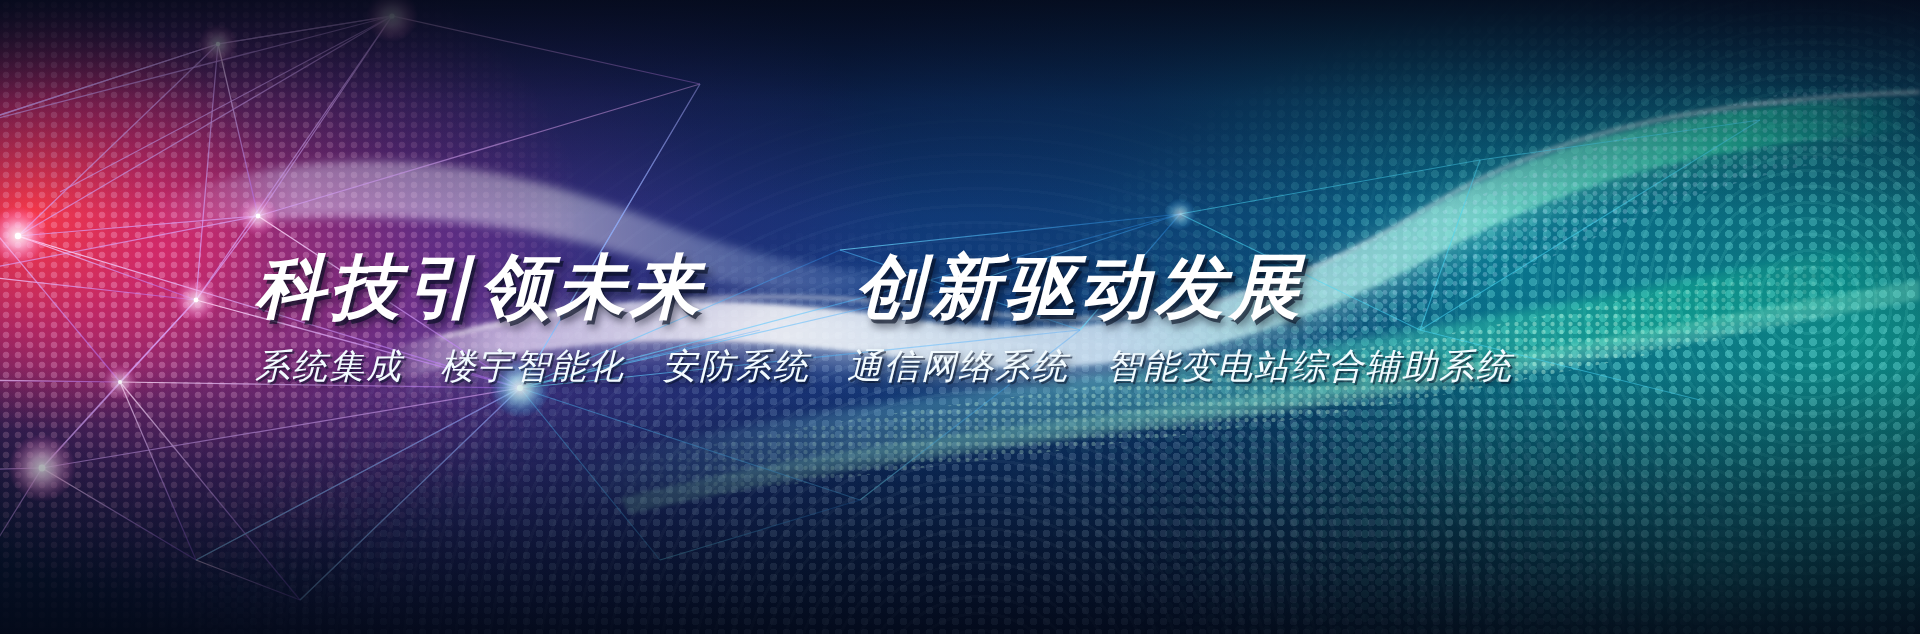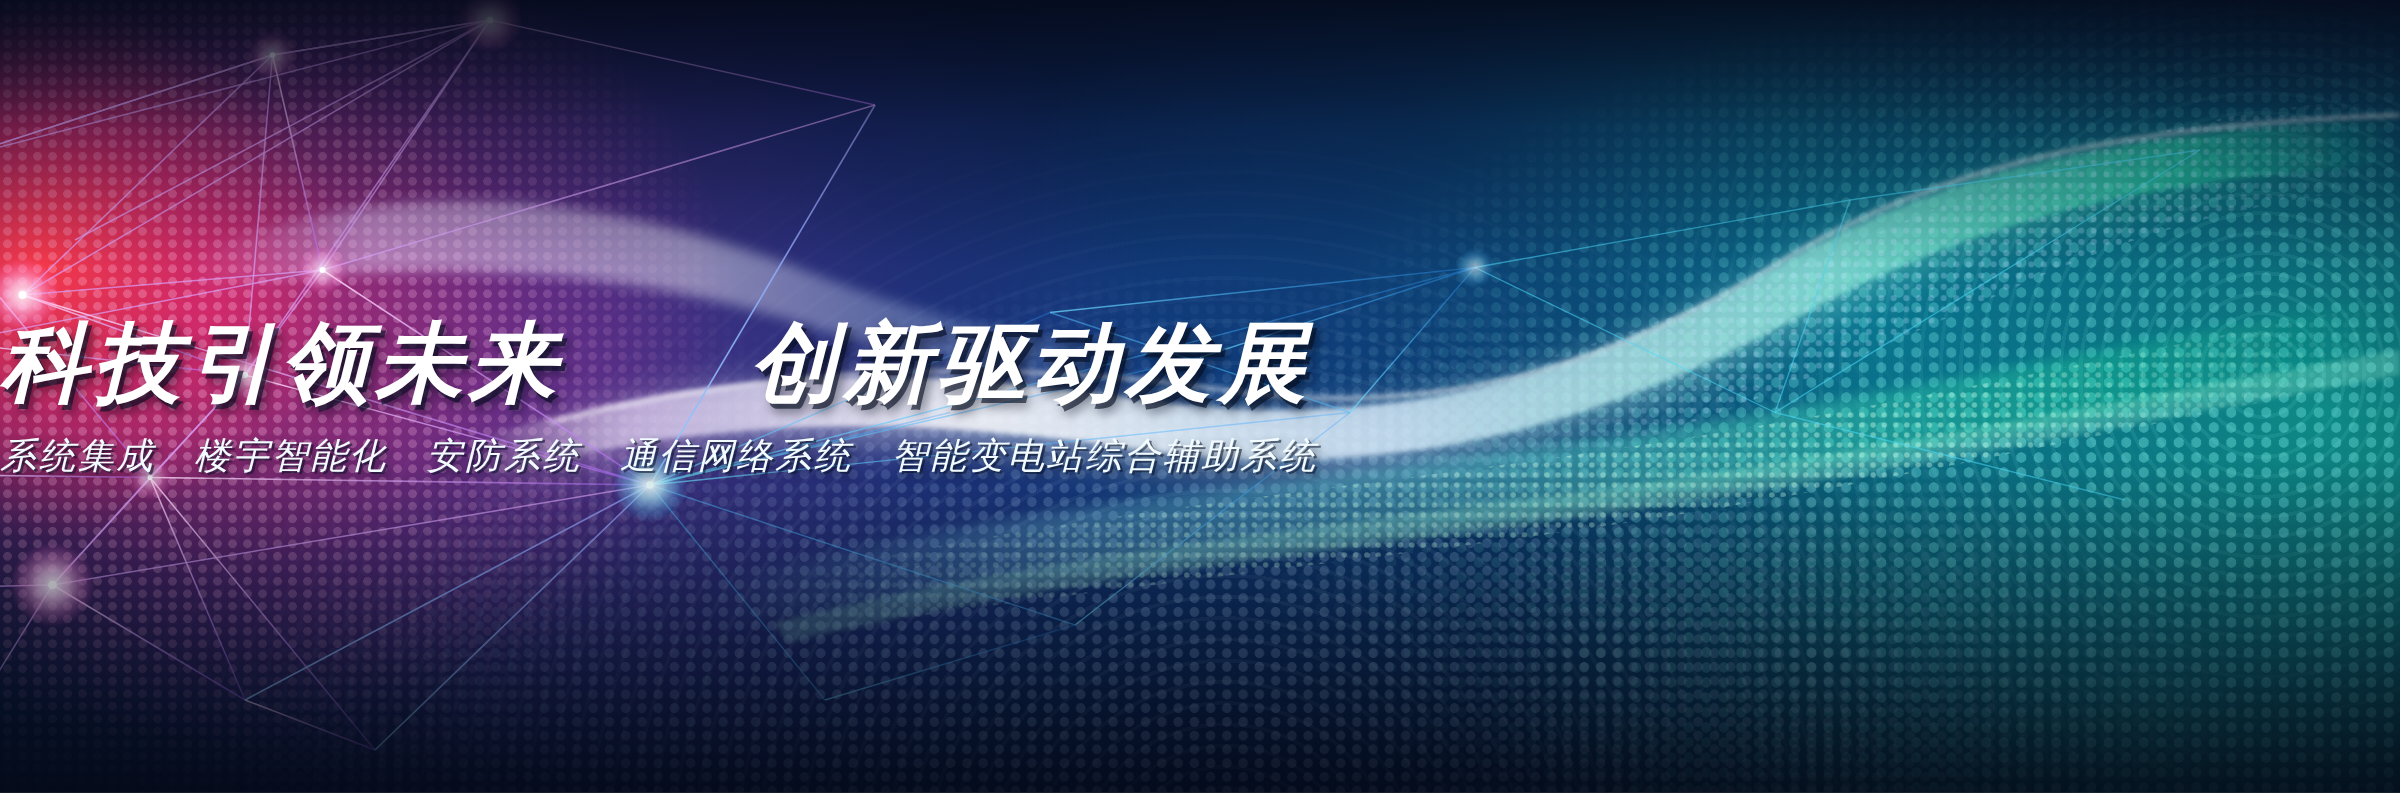--- a/index.html
+++ b/index.html
@@ -80,36 +80,36 @@
             mask-image:radial-gradient(ellipse 760px 520px at 1770px 300px,#000 10%,rgba(0,0,0,0) 78%);
   }
 
   
   svg.layer{display:block;}
 
   
   #copy{
     position:absolute;left:0;top:0;width:1920px;height:634px;
     display:flex;flex-direction:column;justify-content:center;
-    box-sizing:border-box;
+    padding-left:255px;box-sizing:border-box;
     pointer-events:none;
   }
   #title{
     font-size:70px;line-height:1;
     font-weight:bold;font-style:italic;
     color:#ffffff;
     letter-spacing:5px;
     white-space:pre;
     text-shadow:
        3px 4px 0 rgba(6,14,34,.62),
        5px 7px 9px rgba(2,6,20,.55);
     margin:0 0 26px 0;
   }
   #subtitle{
-    font-size:29px;line-height:1;
+    font-size:35px;line-height:1;
     font-style:italic;font-weight:normal;
     color:#f2fbff;
     letter-spacing:2px;
     white-space:pre;
     text-shadow:
        2px 2px 0 rgba(8,18,40,.55),
        3px 4px 7px rgba(2,6,20,.5);
     margin:0;
   }
 </style>

